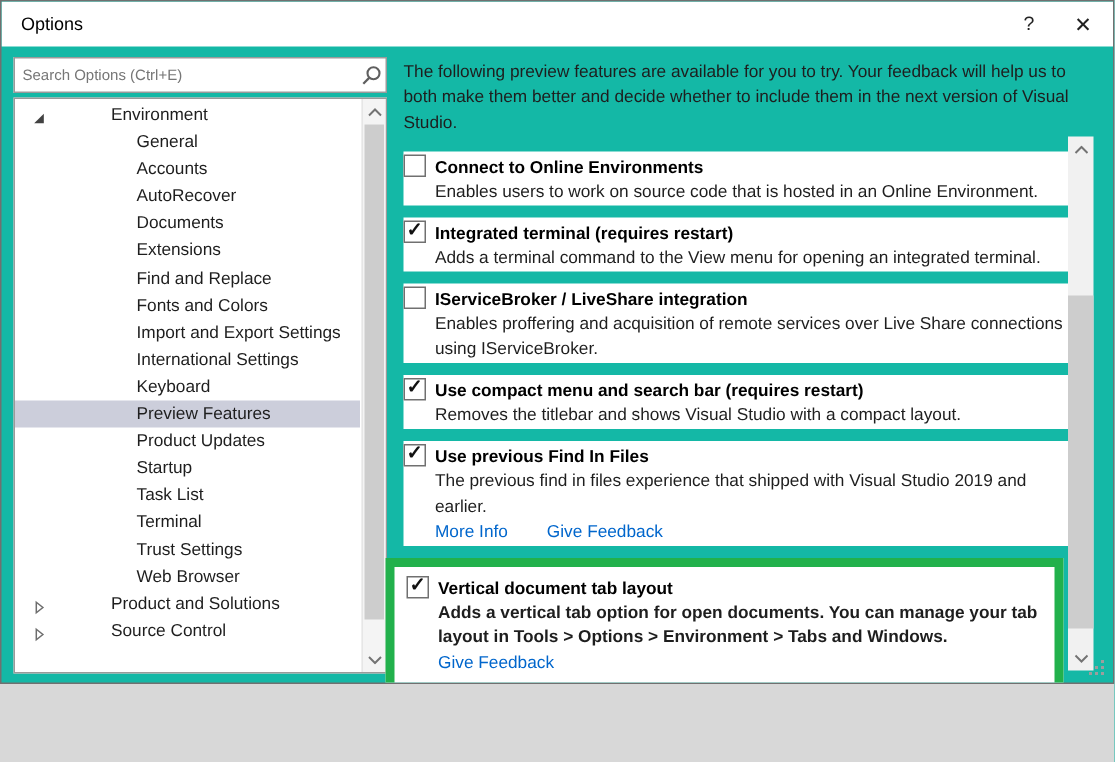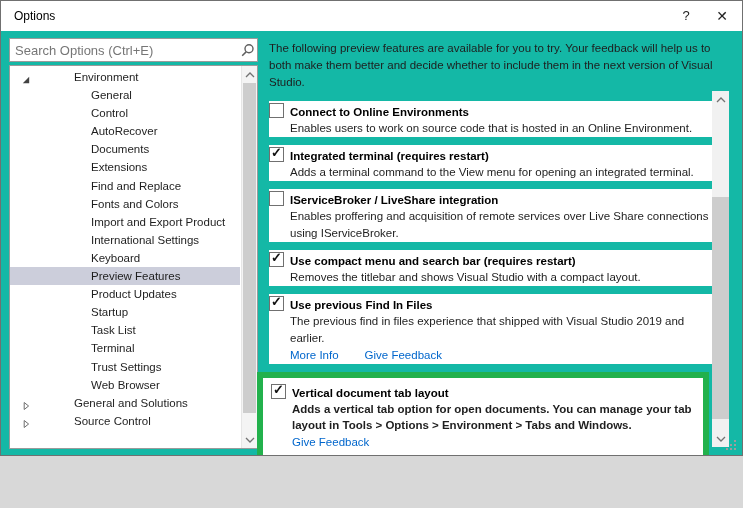--- a/index.html
+++ b/index.html
@@ -16,21 +16,21 @@
   .titlebar{position:absolute;left:0;top:0;right:0;height:30px;background:#fff;}
   .title{position:absolute;left:13px;top:8px;font-size:12px;color:#000;}
   .tb-btn{position:absolute;top:5px;width:24px;height:20px;line-height:20px;text-align:center;
           font-size:14px;color:#222;cursor:pointer;}
   .btn-help{right:44px;font-size:13px;}
   .btn-close{right:8px;}
   
   .search-box{position:absolute;left:8px;top:37px;width:249px;height:24px;
               border:1px solid #9a9a9a;background:#fff;display:flex;align-items:center;}
   .search-input{flex:1;min-width:0;border:0;outline:0;padding:0 2px 0 5px;
-                font-family:inherit;font-size:13px;color:#333;background:transparent;}
+                font-family:inherit;font-size:10px;color:#333;background:transparent;}
   .search-input::placeholder{color:#767676;opacity:1;}
   .search-icon{flex:0 0 20px;height:16px;display:flex;align-items:center;justify-content:center;}
   
   .tree{position:absolute;left:8px;top:64px;width:249px;height:384px;
         border:1px solid #9a9a9a;background:#fff;}
   .tree-rows{position:absolute;left:0;top:2px;right:17px;bottom:0;overflow:hidden;}
   .tree-row{position:relative;height:18.1px;line-height:18.1px;cursor:default;white-space:nowrap;}
   .tree-row.selected{background:var(--selection);}
   .tree-arrow{position:absolute;left:11px;top:4px;width:10px;height:10px;}
   .tree-label{position:absolute;top:0;padding-left:37px;}
@@ -96,39 +96,39 @@
         <div class="tree-row lvl0">
           <span class="tree-arrow"><svg width="10" height="10" viewBox="0 0 10 10">
               <path d="M8.2 1.8 L8.2 8.2 L1.8 8.2 Z" fill="#424242"></path>
             </svg></span>
           <span class="tree-label">Environment</span>
         </div>
         <div class="tree-row lvl1">
           <span class="tree-label">General</span>
         </div>
         <div class="tree-row lvl1">
-          <span class="tree-label">Control</span>
+          <span class="tree-label">Accounts</span>
         </div>
         <div class="tree-row lvl1">
           <span class="tree-label">AutoRecover</span>
         </div>
         <div class="tree-row lvl1">
           <span class="tree-label">Documents</span>
         </div>
         <div class="tree-row lvl1">
           <span class="tree-label">Extensions</span>
         </div>
         <div class="tree-row lvl1">
           <span class="tree-label">Find and Replace</span>
         </div>
         <div class="tree-row lvl1">
           <span class="tree-label">Fonts and Colors</span>
         </div>
         <div class="tree-row lvl1">
-          <span class="tree-label">Import and Export Product</span>
+          <span class="tree-label">Import and Export Settings</span>
         </div>
         <div class="tree-row lvl1">
           <span class="tree-label">International Settings</span>
         </div>
         <div class="tree-row lvl1">
           <span class="tree-label">Keyboard</span>
         </div>
         <div class="tree-row lvl1 selected">
           <span class="tree-label">Preview Features</span>
         </div>
@@ -147,21 +147,21 @@
         <div class="tree-row lvl1">
           <span class="tree-label">Trust Settings</span>
         </div>
         <div class="tree-row lvl1">
           <span class="tree-label">Web Browser</span>
         </div>
         <div class="tree-row lvl0">
           <span class="tree-arrow"><svg width="10" height="10" viewBox="0 0 10 10">
               <path d="M3.2 1.5 L7.6 5 L3.2 8.5 Z" fill="#ffffff" stroke="#6e6e6e"></path>
             </svg></span>
-          <span class="tree-label">General and Solutions</span>
+          <span class="tree-label">Product and Solutions</span>
         </div>
         <div class="tree-row lvl0">
           <span class="tree-arrow"><svg width="10" height="10" viewBox="0 0 10 10">
               <path d="M3.2 1.5 L7.6 5 L3.2 8.5 Z" fill="#ffffff" stroke="#6e6e6e"></path>
             </svg></span>
           <span class="tree-label">Source Control</span>
         </div>
       </div>
     <div class="tree-scrollbar">
       <span class="sb-arrow sb-up">

